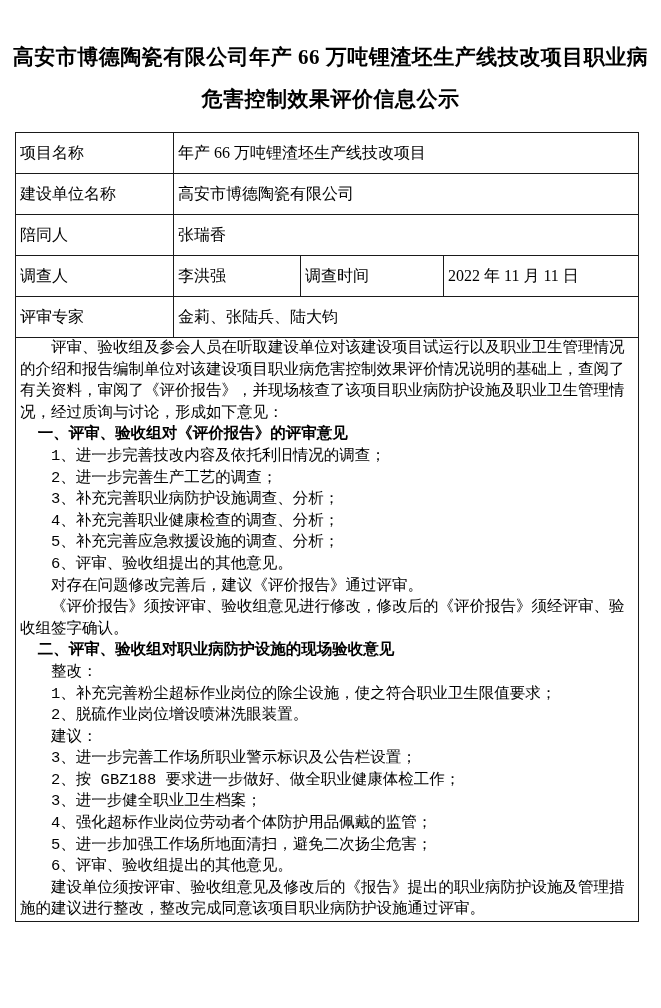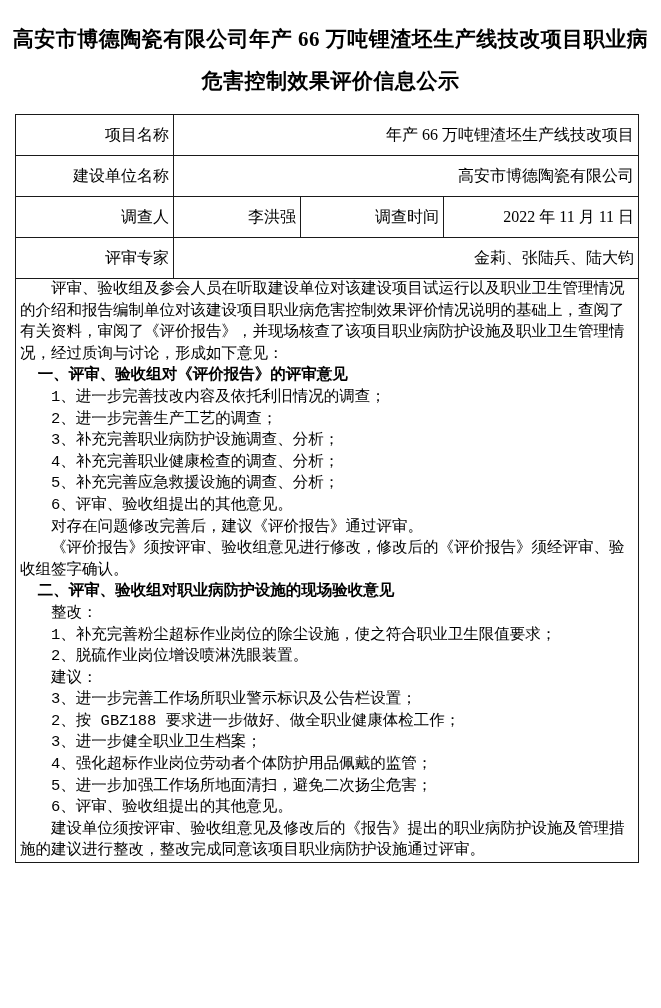--- a/index.html
+++ b/index.html
@@ -8,21 +8,21 @@
     background: #ffffff;
   }
   body {
     width: 661px; height: 1008px;
     font-family: "Liberation Serif", "DejaVu Serif", serif;
     color: #000000;
     position: relative;
   }
   .page {
     width: 661px; height: 1008px;
-    padding-top: 18px;
+    padding-top: 36px;
   }
   .title {
     font-size: 21px;
     font-weight: bold;
     text-align: center;
     line-height: 42px;
     margin: 0 8px 12px 8px;
     letter-spacing: 0.5px;
   }
   table.info-table {
@@ -31,21 +31,21 @@
     margin-left: 15px;
     width: 623px;
   }
   table.info-table td {
     border: 1.5px solid #1a1a1a;
     font-size: 16px;
     padding: 0 4px;
   }
   td.cell {
     height: 41px;
-    text-align: right;
+    text-align: left;
     vertical-align: middle;
     overflow: hidden;
     white-space: nowrap;
   }
   td.content-cell {
     text-align: left;
     vertical-align: top;
     padding: 3px 7px 8px 7px;
   }
   .content-cell p {
@@ -77,20 +77,24 @@
     <tbody>
       <tr>
         <td class="cell">项目名称</td>
         <td class="cell" colspan="3">年产 66 万吨锂渣坯生产线技改项目</td>
       </tr>
       <tr>
         <td class="cell">建设单位名称</td>
         <td class="cell" colspan="3">高安市博德陶瓷有限公司</td>
       </tr>
       <tr>
+        <td class="cell">陪同人</td>
+        <td class="cell" colspan="3">张瑞香</td>
+      </tr>
+      <tr>
         <td class="cell">调查人</td>
         <td class="cell">李洪强</td>
         <td class="cell">调查时间</td>
         <td class="cell">2022 年 11 月 11 日</td>
       </tr>
       <tr>
         <td class="cell">评审专家</td>
         <td class="cell" colspan="3">金莉、张陆兵、陆大钧</td>
       </tr>
       <tr>

